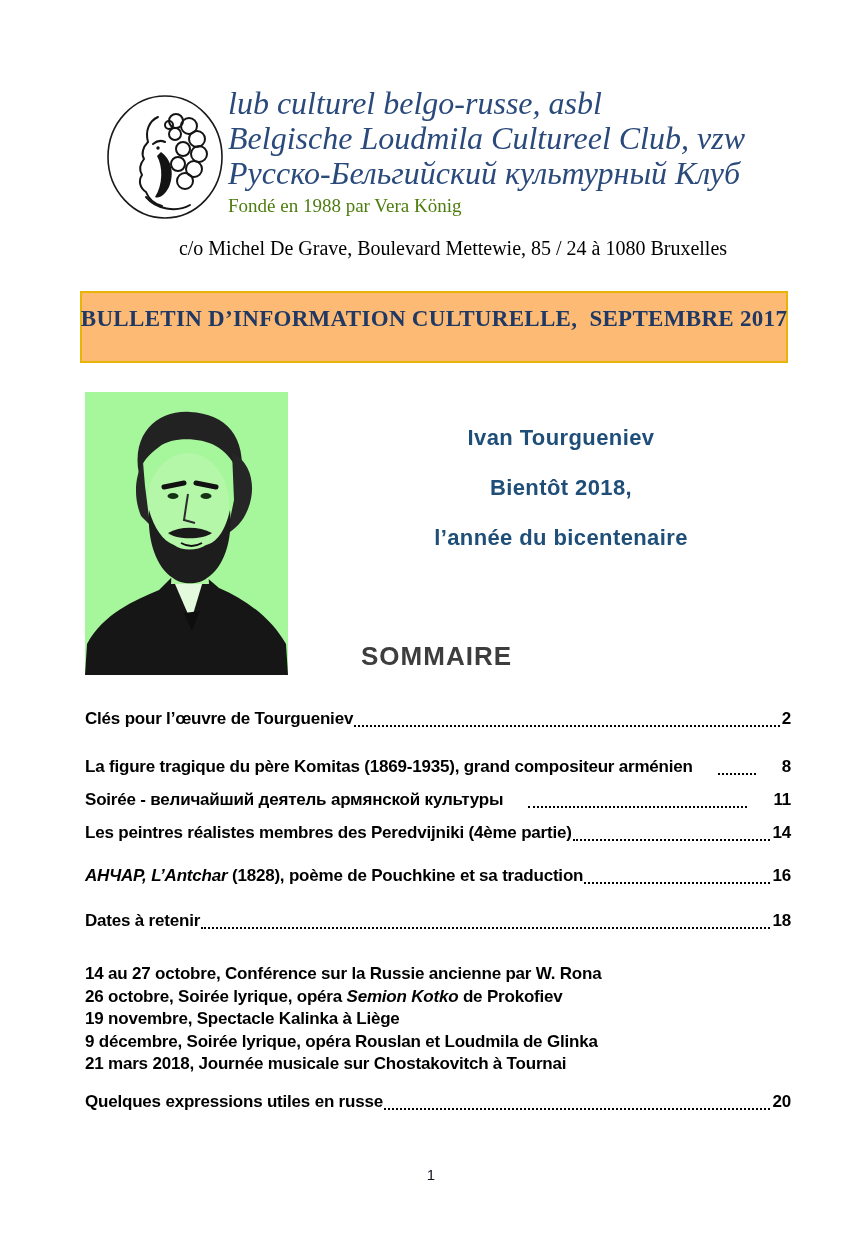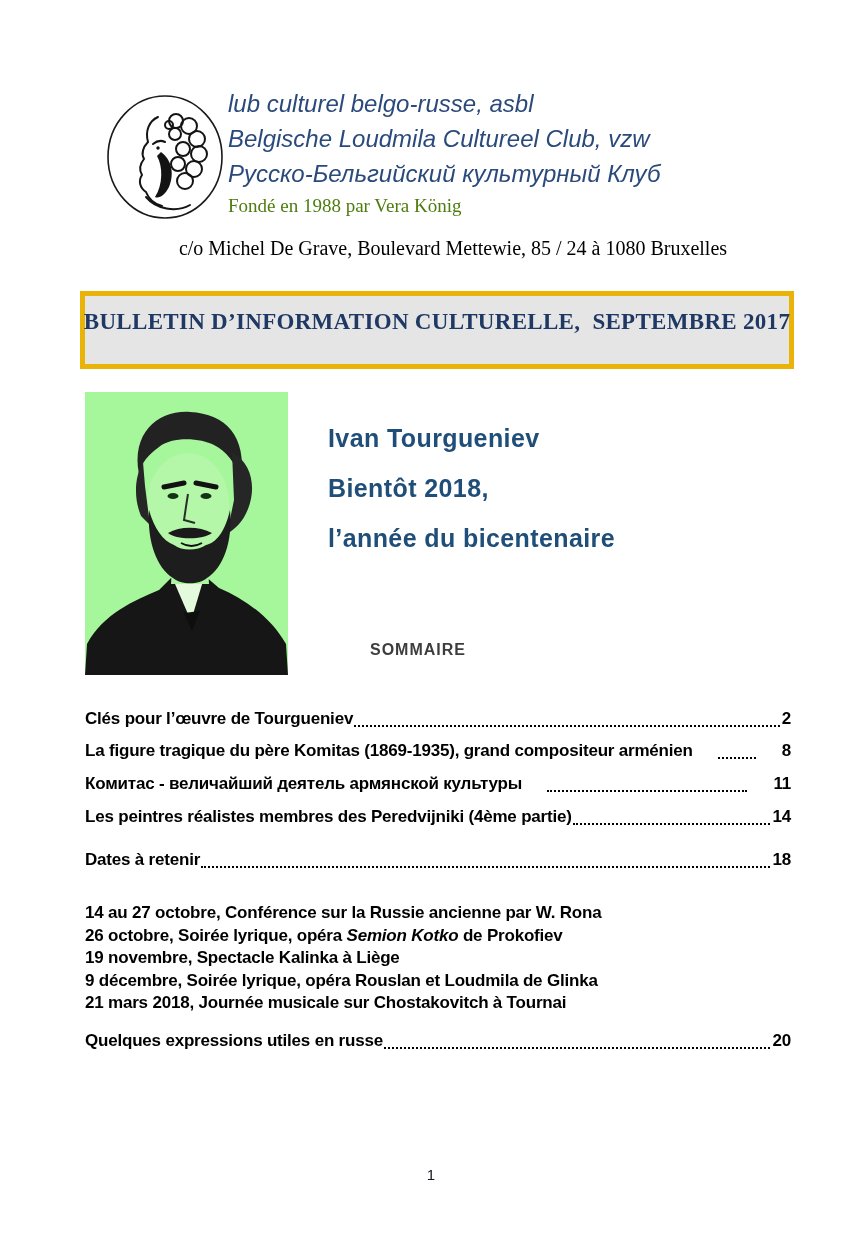--- a/index.html
+++ b/index.html
@@ -5,67 +5,67 @@
   html,body{margin:0;padding:0;background:#ffffff;}
   .page{
     position:relative;width:862px;height:1241px;margin:0 auto;
     background:#ffffff;overflow:hidden;
     font-family:"Liberation Sans",sans-serif;color:#000;
   }
   
   .logo{position:absolute;left:104px;top:92px;width:122px;height:132px;}
   .hdr{position:absolute;left:228px;top:86px;width:560px;}
   .hdr-line{
-    font-family:Liberation Sans, sans-serif;font-style:italic;
-    font-size:24px;line-height:35px;color:var(--header-blue);
+    font-family:Liberation Serif, serif;font-style:italic;
+    font-size:32px;line-height:35px;color:var(--header-blue);
     white-space:nowrap;
   }
   .hdr-founded{
     font-family:"Liberation Serif",serif;font-size:19px;line-height:24px;
     color:#4d7c0f;margin-top:3px;white-space:nowrap;
   }
   .address{
     position:absolute;left:12px;top:237px;width:862px;text-align:center;
     font-family:"Liberation Serif",serif;font-size:20px;color:#000;padding-left:10px;
   }
   
   .banner{
     position:absolute;left:80px;top:291px;width:704px;height:68px;
-    border:5px solid #eab308;background:#e5e5e5;
+    border:2px solid #eab308;background:#fdba74;
     display:flex;align-items:flex-start;justify-content:center;
   }
   .banner span{
     margin-top:13px;
     font-family:"Liberation Serif",serif;font-weight:bold;font-size:23px;
     color:var(--banner-blue);letter-spacing:.3px;white-space:pre;
   }
   
   .portrait{position:absolute;left:85px;top:392px;width:203px;height:283px;}
   .feature-title{
-    position:absolute;left:328px;top:413px;width:466px;
-    font-weight:bold;font-size:25px;line-height:50px;
+    position:absolute;left:328px;top:413px;width:466px;text-align:center;
+    font-weight:bold;font-size:22px;line-height:50px;
     color:var(--title-blue);letter-spacing:.4px;
   }
   .sommaire{
-    position:absolute;left:370px;top:641px;
-    font-weight:bold;font-size:16px;letter-spacing:1px;
+    position:absolute;left:361px;top:641px;
+    font-weight:bold;font-size:26px;letter-spacing:1px;
     color:var(--sommaire-gray);
   }
   
   .toc{
     position:absolute;left:85px;top:708px;width:706px;
     font-weight:bold;font-size:17px;letter-spacing:-0.2px;line-height:22px;
   }
   .toc-row{display:flex;align-items:flex-end;white-space:nowrap;}
   .lead{
     flex:1 1 auto;min-width:6px;align-self:flex-end;
     border-bottom:2.7px dotted #000;margin:0 2px 3px 1px;
   }
   .it{font-style:italic;}
-  .mb-a{margin-bottom:10px;align-items:center;}
+  .mb-a{margin-bottom:26px;align-items:center;}
   .mb-b{margin-bottom:11px;gap:24px;}
   .mb-c{margin-bottom:21px;}
   .mb-d{margin-bottom:23px;}
   .mb-e{margin-bottom:31px;}
   .events{margin-bottom:15px;}
   .event{line-height:22.5px;white-space:nowrap;}
   
   .footer{
     position:absolute;left:0;top:1166px;width:862px;text-align:center;
     font-size:15px;color:#14141f;
@@ -168,31 +168,36 @@
       <span>2</span>
     </div>
 
     <div class="toc-row mb-b">
       <span>La figure tragique du père Komitas (1869-1935), grand compositeur arménien</span>
       <span class="lead"></span>
       <span>8</span>
     </div>
 
     <div class="toc-row mb-b">
-      <span>Комитас - величайший деятель армянской культуры</span>
+      <span>Soirée - величайший деятель армянской культуры</span>
       <span class="lead"></span>
       <span>11</span>
     </div>
 
     <div class="toc-row mb-c">
       <span>Les peintres réalistes membres des Peredvijniki (4ème partie)</span>
       <span class="lead"></span>
       <span>14</span>
     </div>
 
+    <div class="toc-row mb-d">
+      <span><span class="it">АНЧАР, L’Antchar</span><span> (1828), poème de Pouchkine et sa traduction</span></span>
+      <span class="lead"></span>
+      <span>16</span>
+    </div>
 
     <div class="toc-row mb-e">
       <span>Dates à retenir</span>
       <span class="lead"></span>
       <span>18</span>
     </div>
 
     <div class="events">
       <div class="event">14 au 27 octobre, Conférence sur la Russie ancienne par W. Rona</div>
       <div class="event"><span>26 octobre, Soirée lyrique, opéra </span><span class="it">Semion Kotko</span><span> de Prokofiev</span></div>

